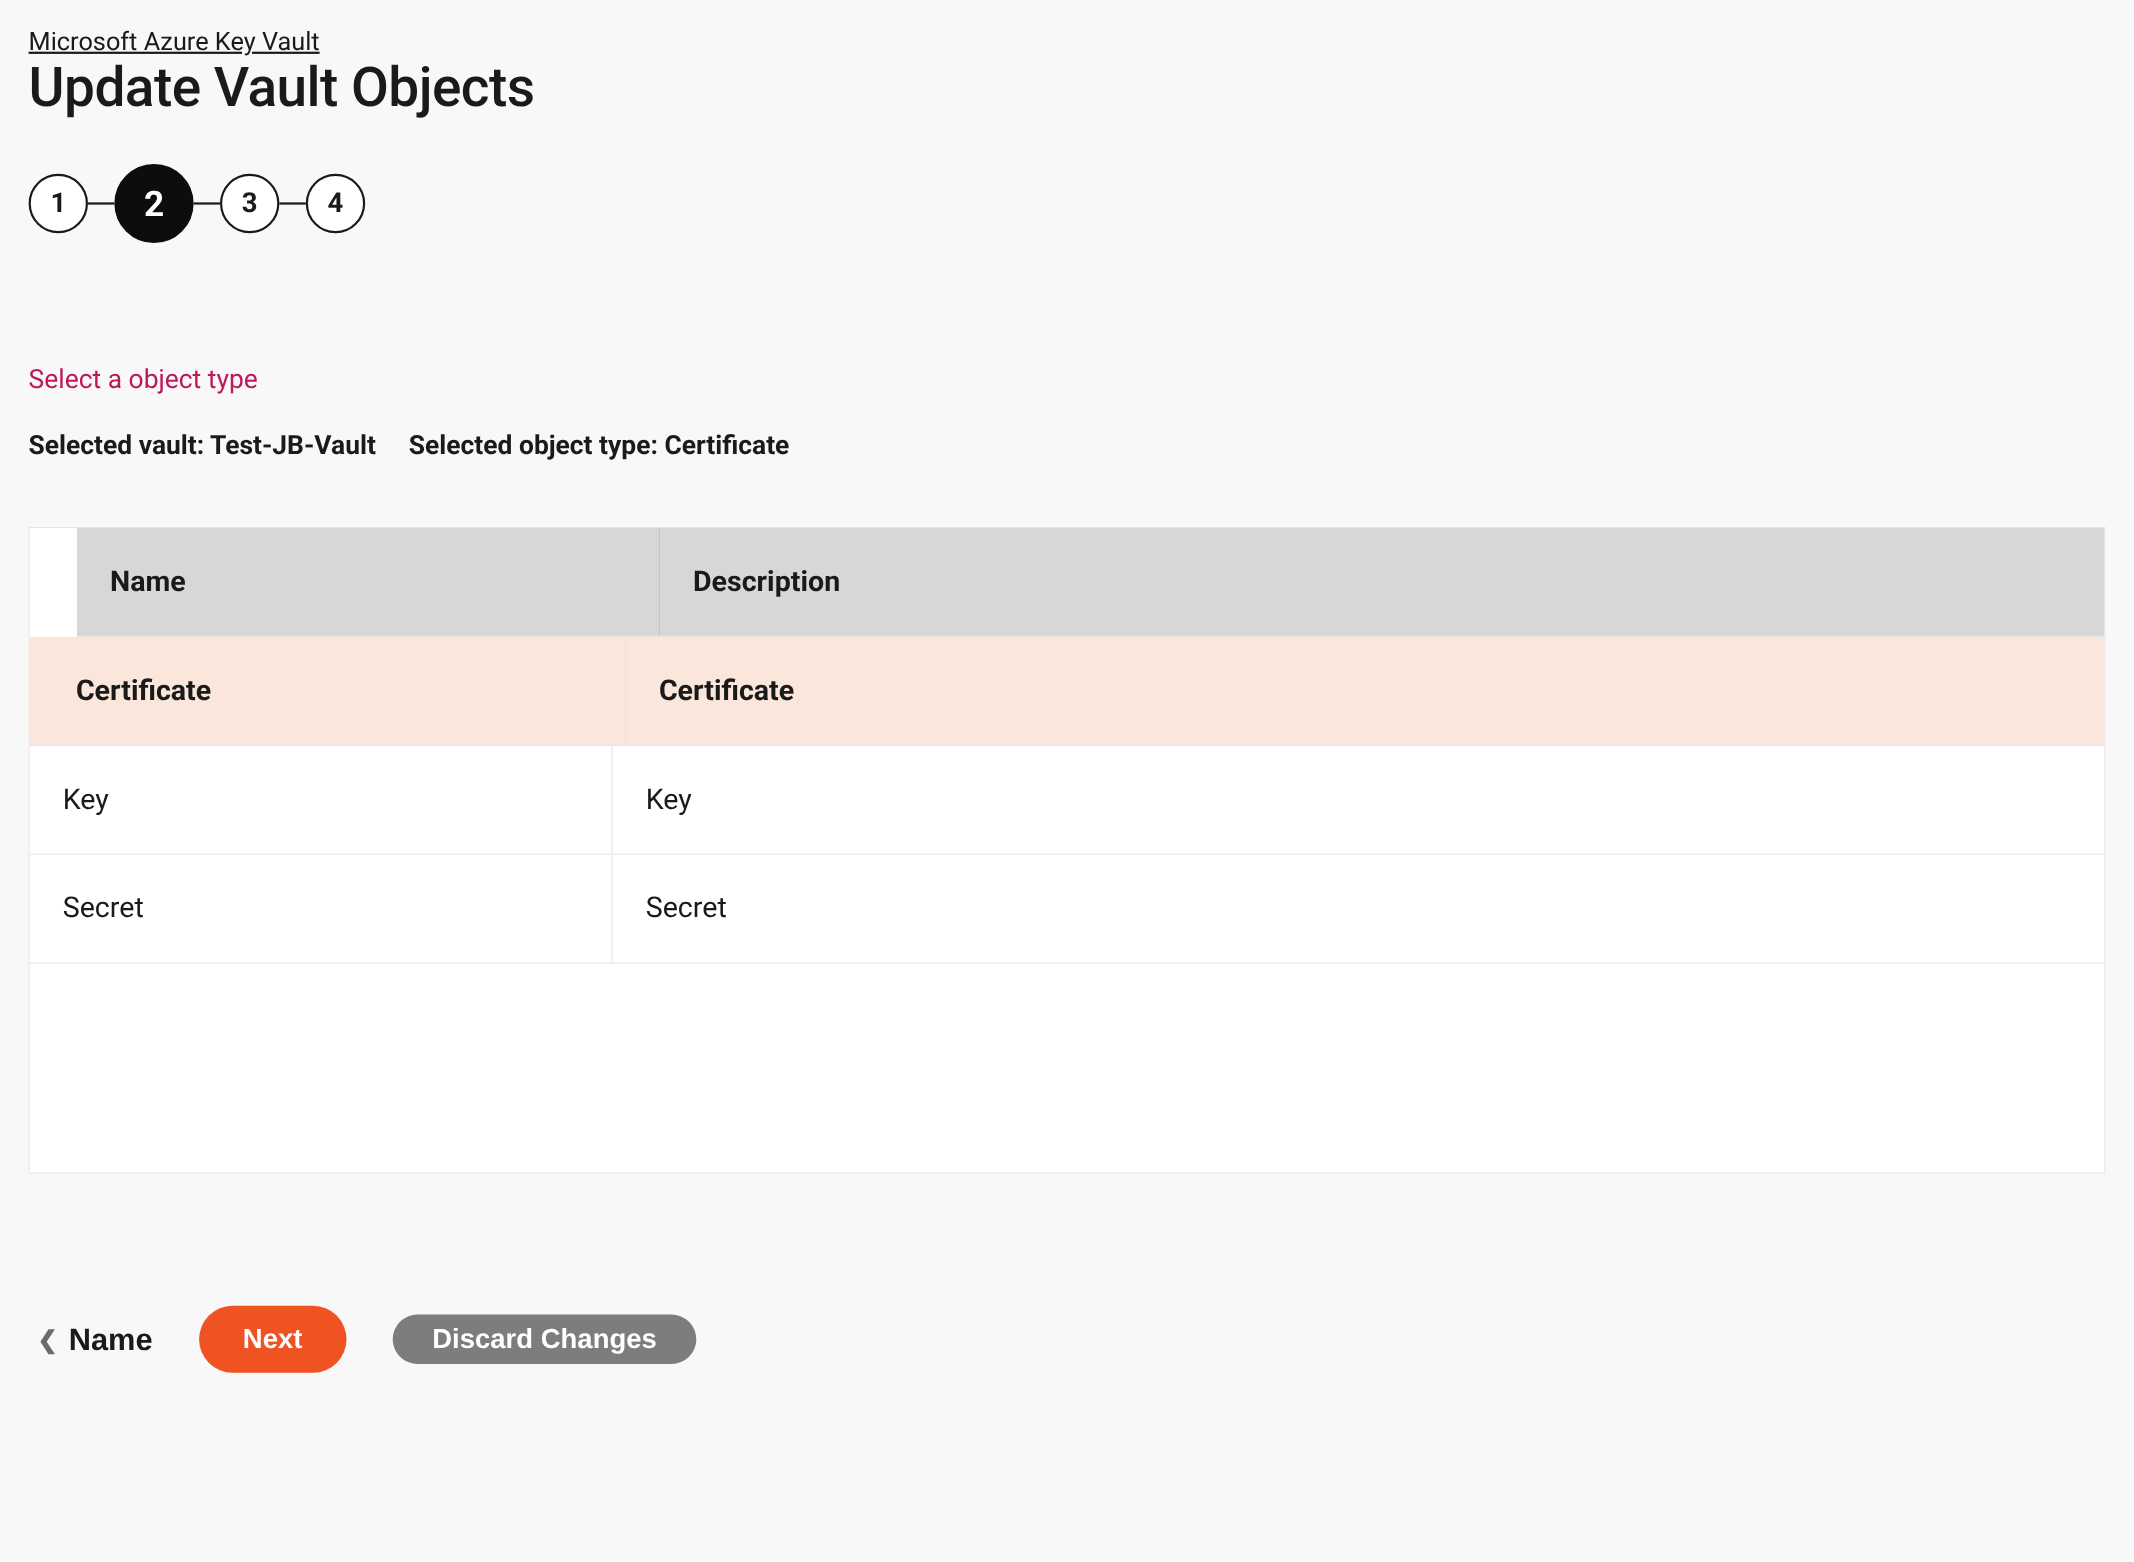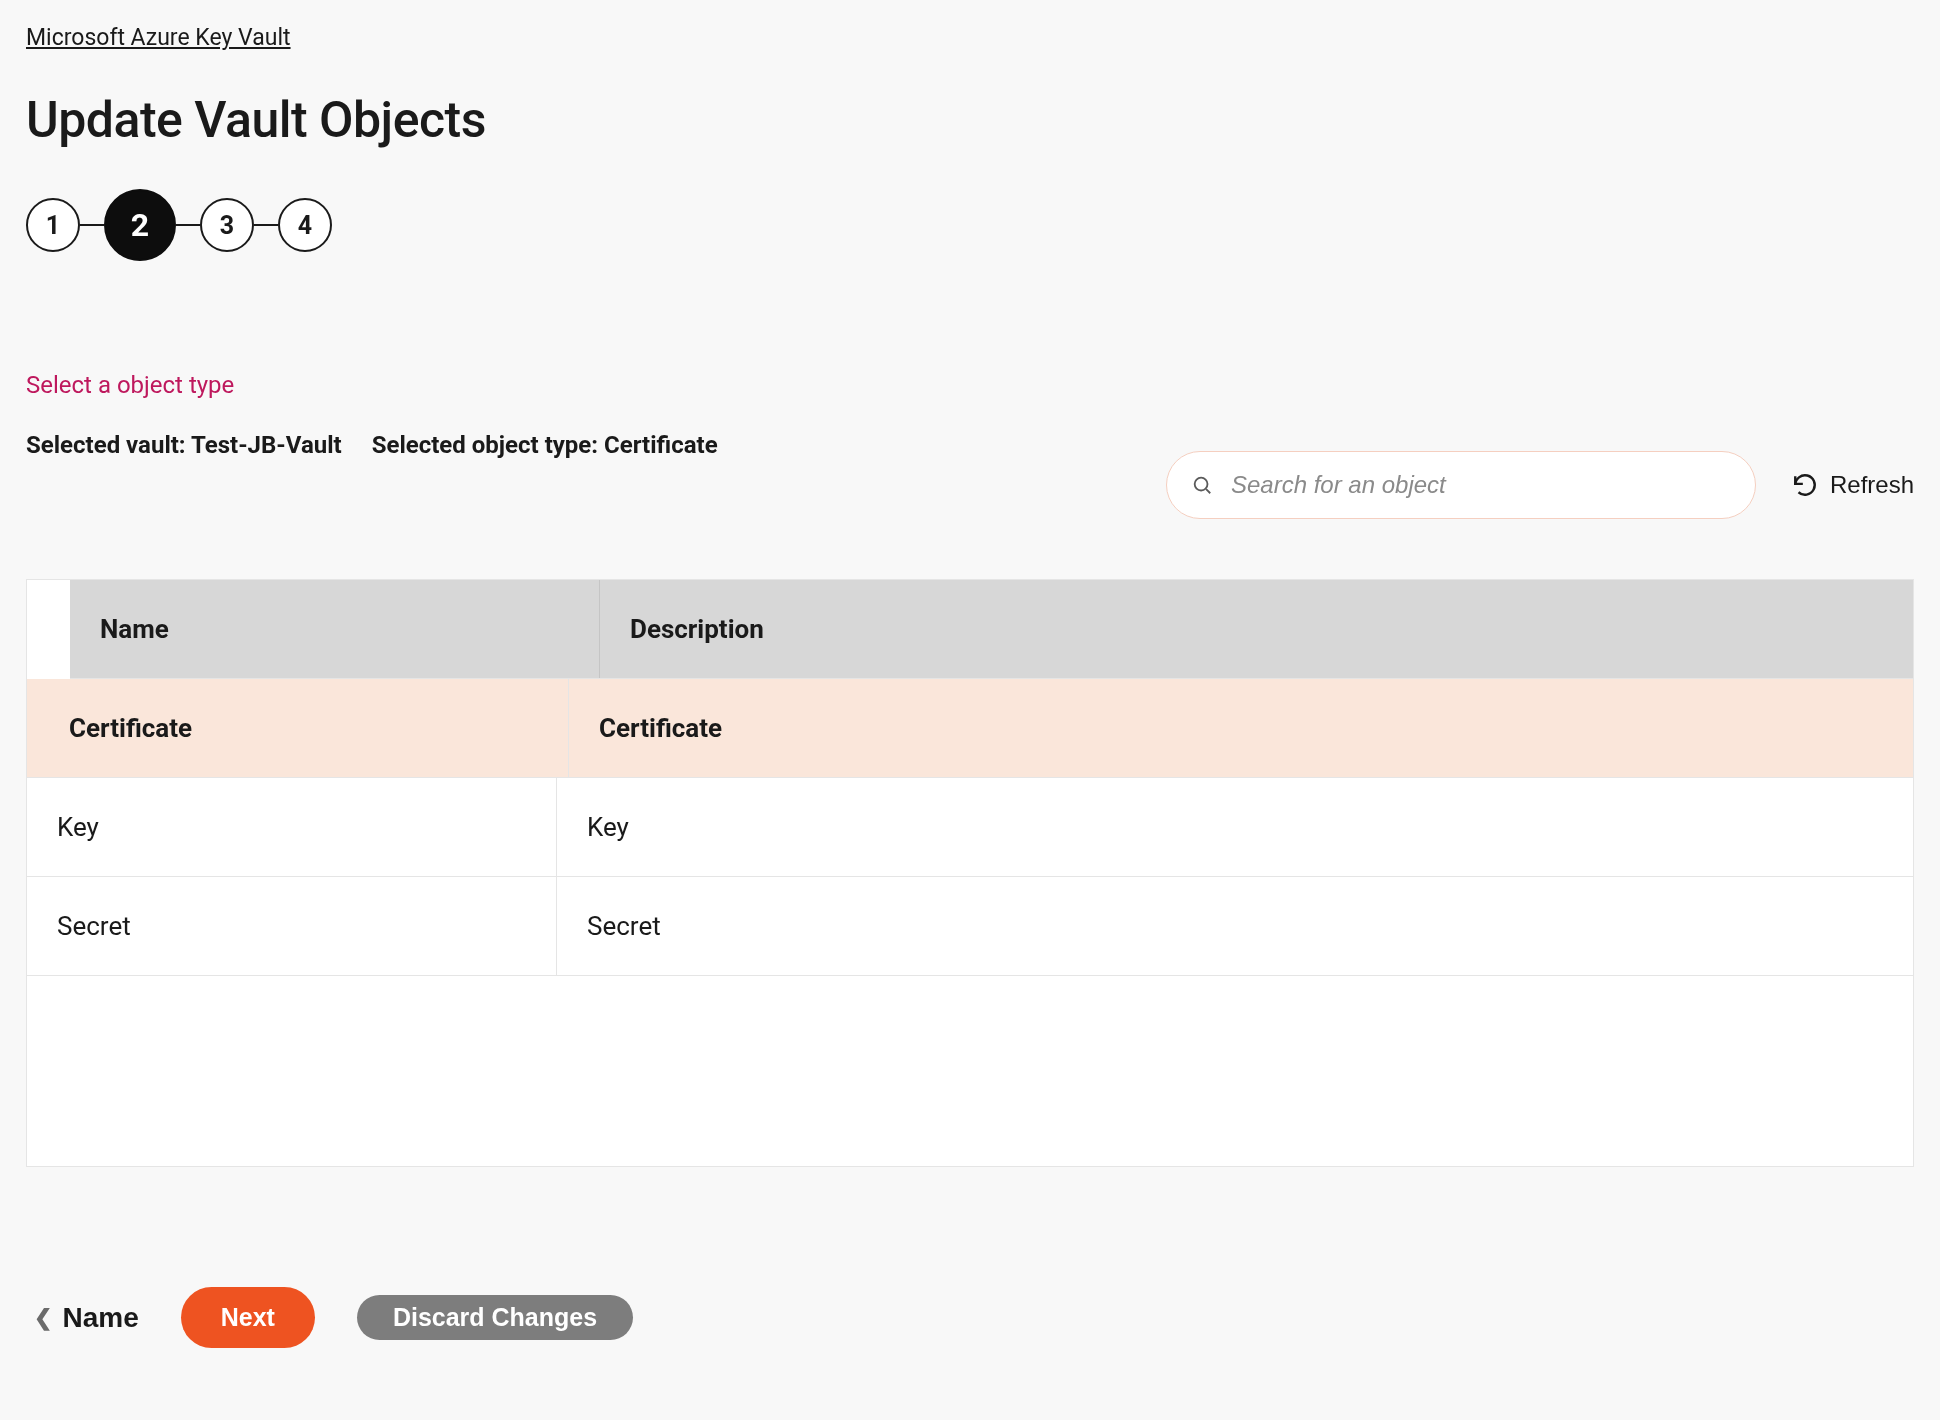--- a/index.html
+++ b/index.html
@@ -12,21 +12,20 @@
       background: #f8f8f8;
       color: #1a1a1a;
       padding: 24px 26px;
       width: 1940px;
     }
     .breadcrumb-link {
       color: #1a1a1a;
       text-decoration: underline;
       font-size: 23px;
       display: inline-block;
-      margin-bottom: 40px;
       text-align: right;
     }
     .page-title {
       font-size: 50px;
       font-weight: 500;
       margin-bottom: 40px;
       letter-spacing: -0.5px;
     }
     .stepper {
       display: flex;
@@ -233,36 +232,20 @@
   <div class="step">4</div>
 </div>
 
 <div class="subtitle">Select a object type</div>
 
 <div class="info-row">
   <div class="info-left">
     <div class="info-label">Selected vault: Test-JB-Vault</div>
     <div class="info-label">Selected object type: Certificate</div>
   </div>
-  <div class="info-right">
-    <div class="search-wrap">
-      <svg viewBox="0 0 24 24" fill="none" stroke="currentColor" stroke-width="2">
-        <circle cx="11" cy="11" r="7"></circle>
-        <line x1="21" y1="21" x2="16.5" y2="16.5"></line>
-      </svg>
-      <input type="text" class="search-input" placeholder="Search for an object" style="">
-    </div>
-    <button class="refresh-btn">
-      <svg viewBox="0 0 24 24" fill="none" stroke="#1a1a1a" stroke-width="2.2">
-        <path d="M3 12a9 9 0 1 1 3 6.7"></path>
-        <polyline points="3 4 3 11 10 11" fill="none"></polyline>
-      </svg>
-      <span>Refresh</span>
-    </button>
-  </div>
 </div>
 
 <div class="table-wrap">
   <div class="table-row header">
     <div class="cell-name">Name</div>
     <div class="cell-desc">Description</div>
   </div>
   <div class="table-row selected">
     <div class="cell-name">Certificate</div>
     <div class="cell-desc">Certificate</div>

